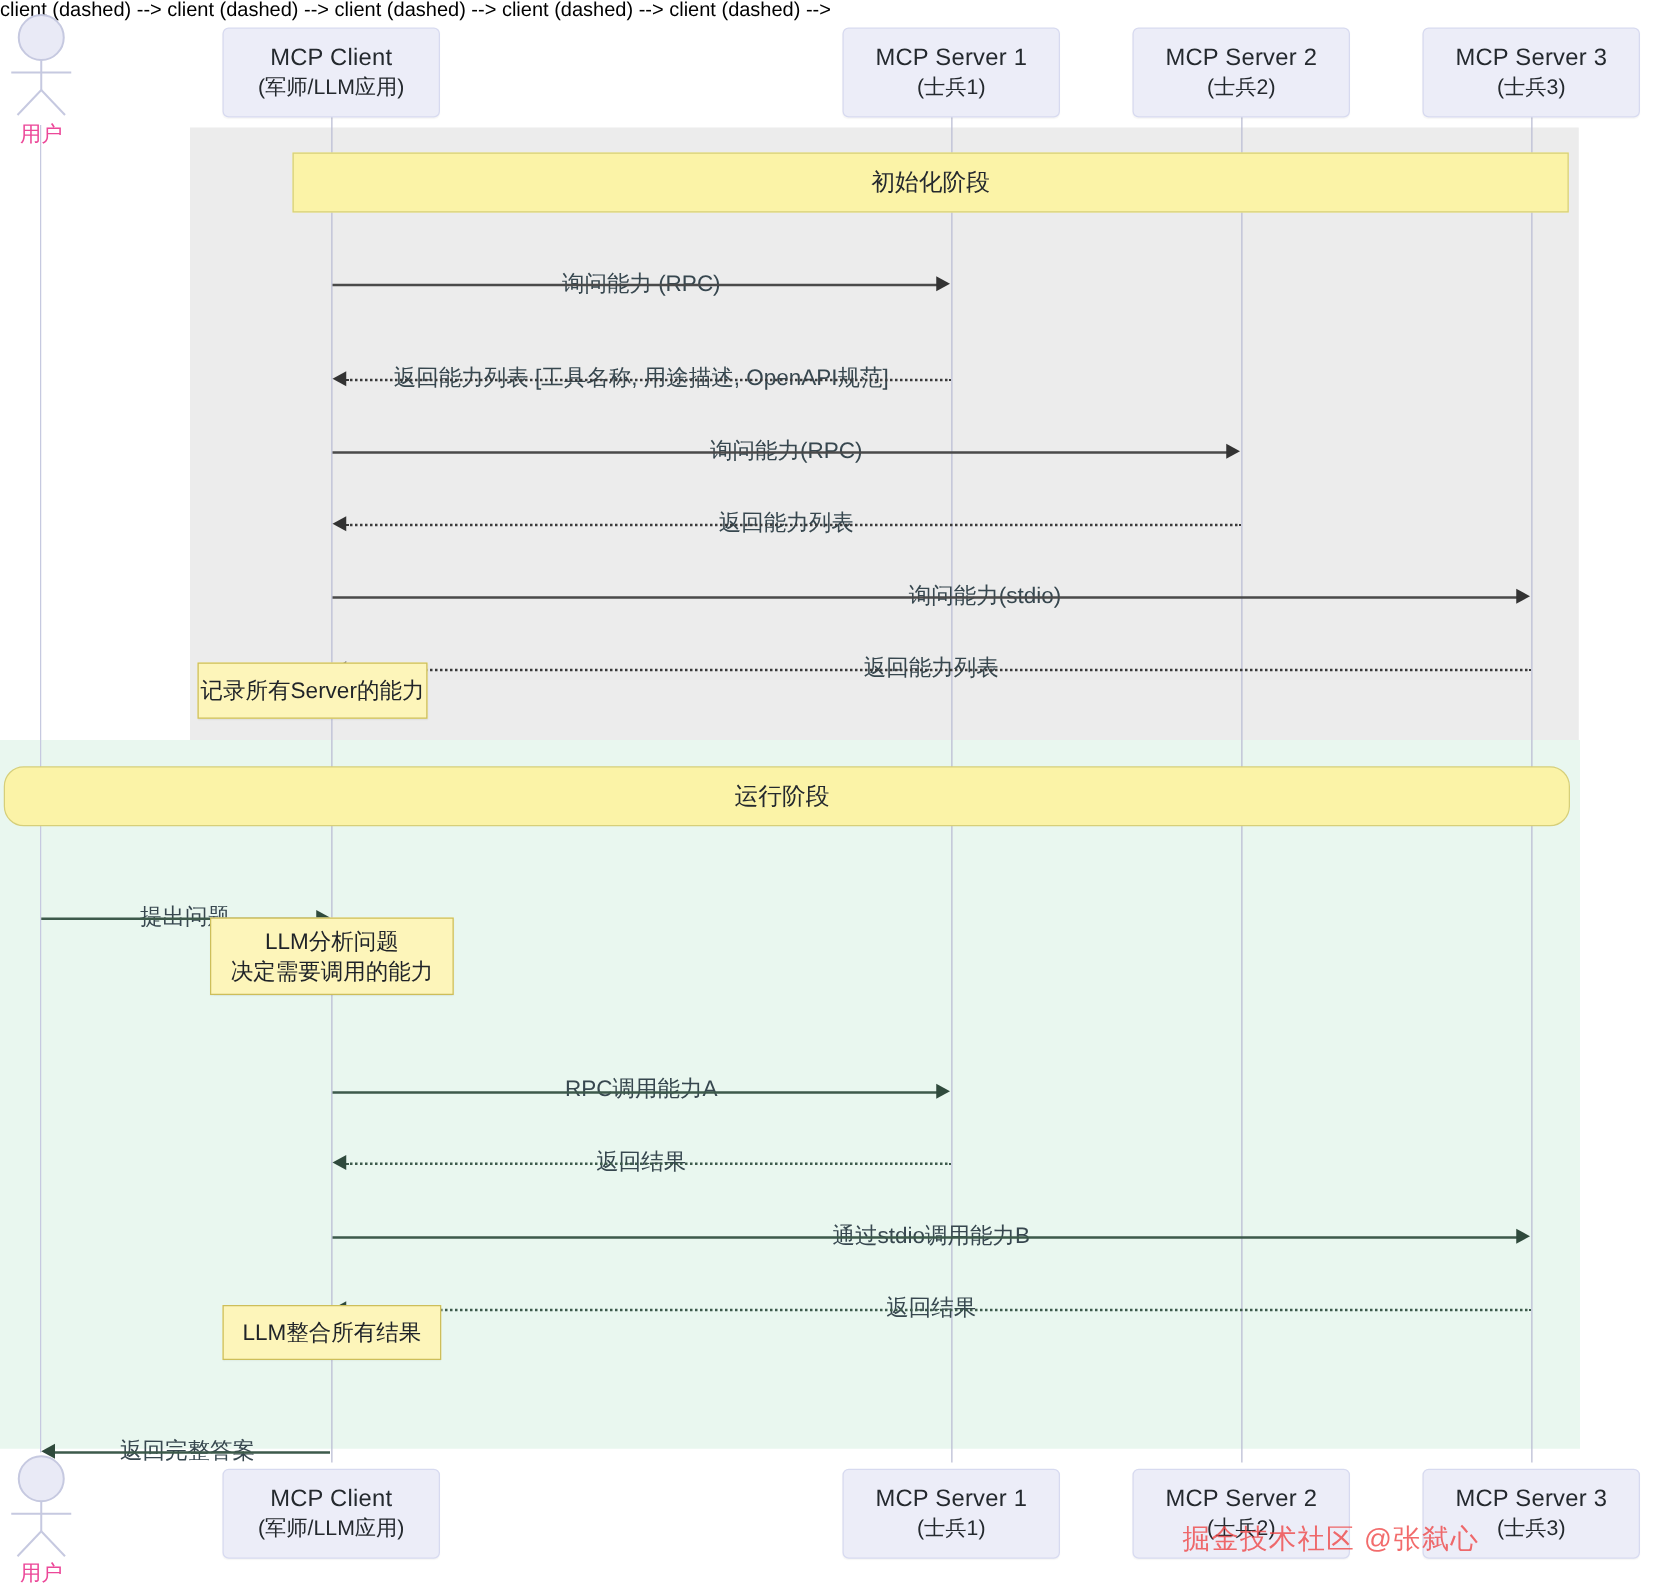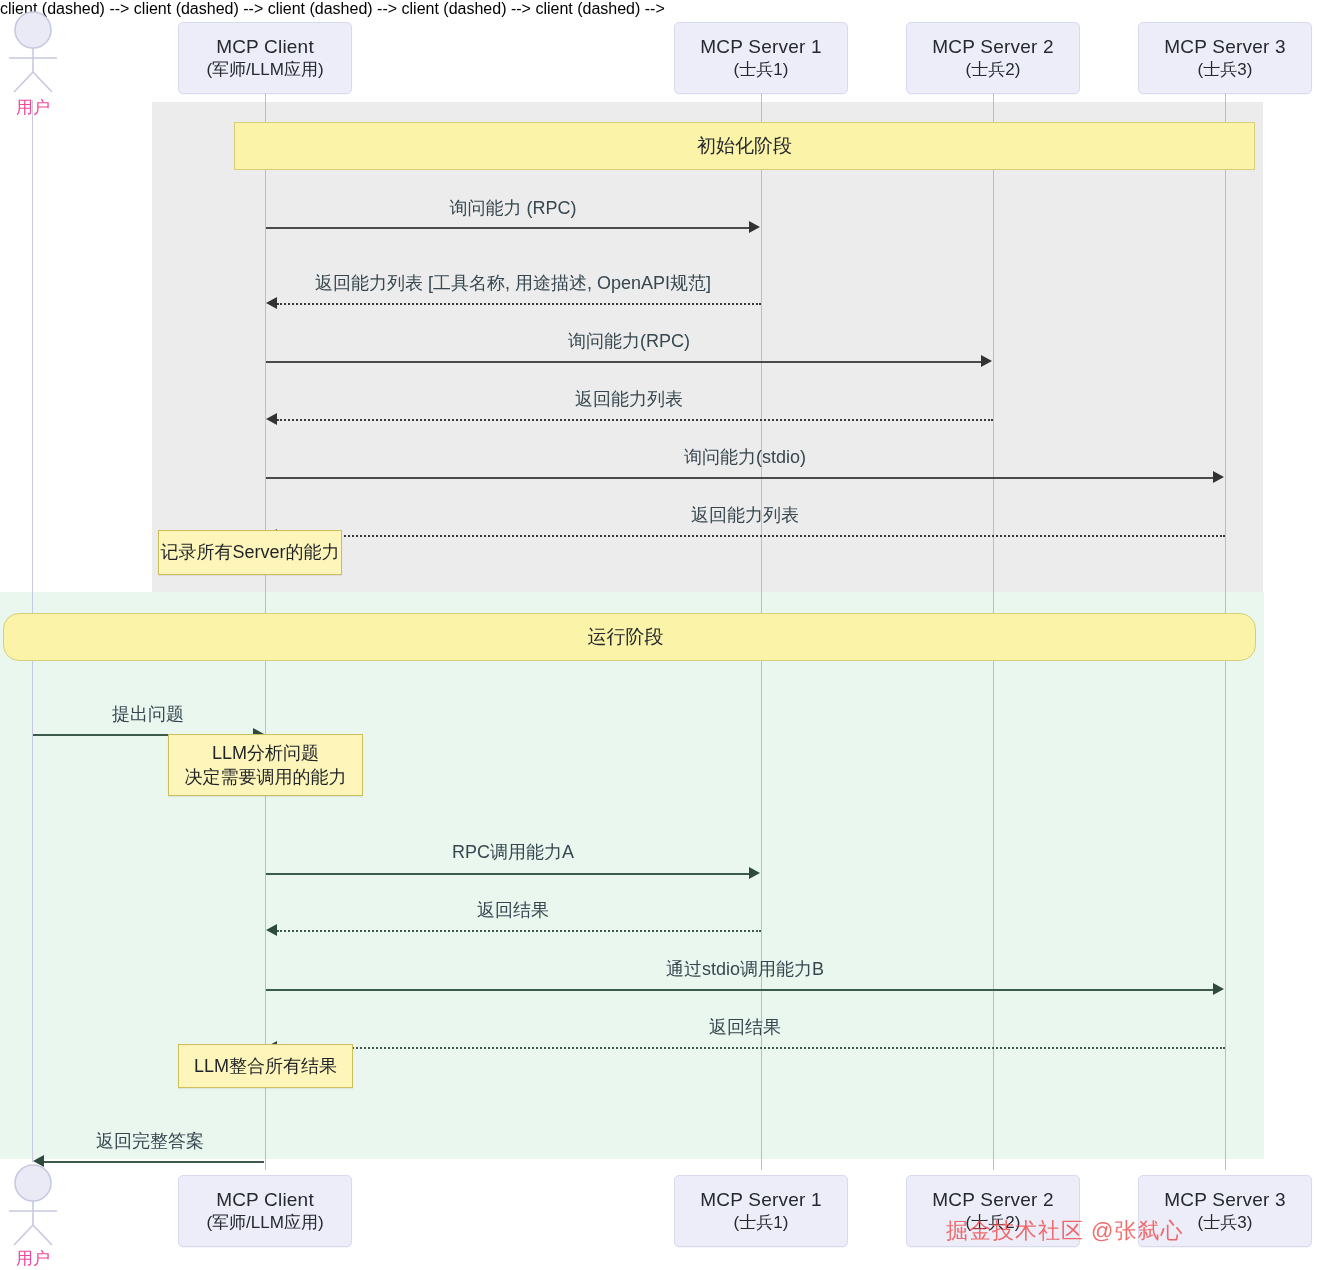--- a/index.html
+++ b/index.html
@@ -118,20 +118,21 @@
   }
 
   
   .msg { position: absolute; }
   .msg .m-label {
     position: absolute;
     white-space: nowrap;
     font-size: 18px;
     color: #37474f;
     transform: translateX(-50%);
+    margin-top: 19px;
   }
   .msg .m-line {
     position: absolute;
     height: 0;
     border-top: 2px solid #4a4a4a;
   }
   .msg.dashed .m-line {
     border-top: 2px dotted #3a3a3a;
   }
   .msg .m-head {
@@ -228,21 +229,21 @@
     <div class="m-head right" style="left:981px; top:337px;"></div>
   </div>
    client (dashed) --&gt;
   <div class="msg dashed">
     <span class="m-label" style="left:629px; top:369px;">返回能力列表</span>
     <div class="m-line" style="left:277px; top:401px; width:716px;"></div>
     <div class="m-head left" style="left:266px; top:395px;"></div>
   </div>
   
   <div class="msg">
-    <span class="m-label" style="left:745px; top:427px;">询问能力(stdio)</span>
+    <span class="m-label" style="left:788px; top:427px;">询问能力(stdio)</span>
     <div class="m-line" style="left:266px; top:459px; width:948px;"></div>
     <div class="m-head right" style="left:1213px; top:453px;"></div>
   </div>
    client (dashed) --&gt;
   <div class="msg dashed">
     <span class="m-label" style="left:745px; top:485px;">返回能力列表</span>
     <div class="m-line" style="left:277px; top:517px; width:948px;"></div>
     <div class="m-head left" style="left:266px; top:511px;"></div>
   </div>
 

